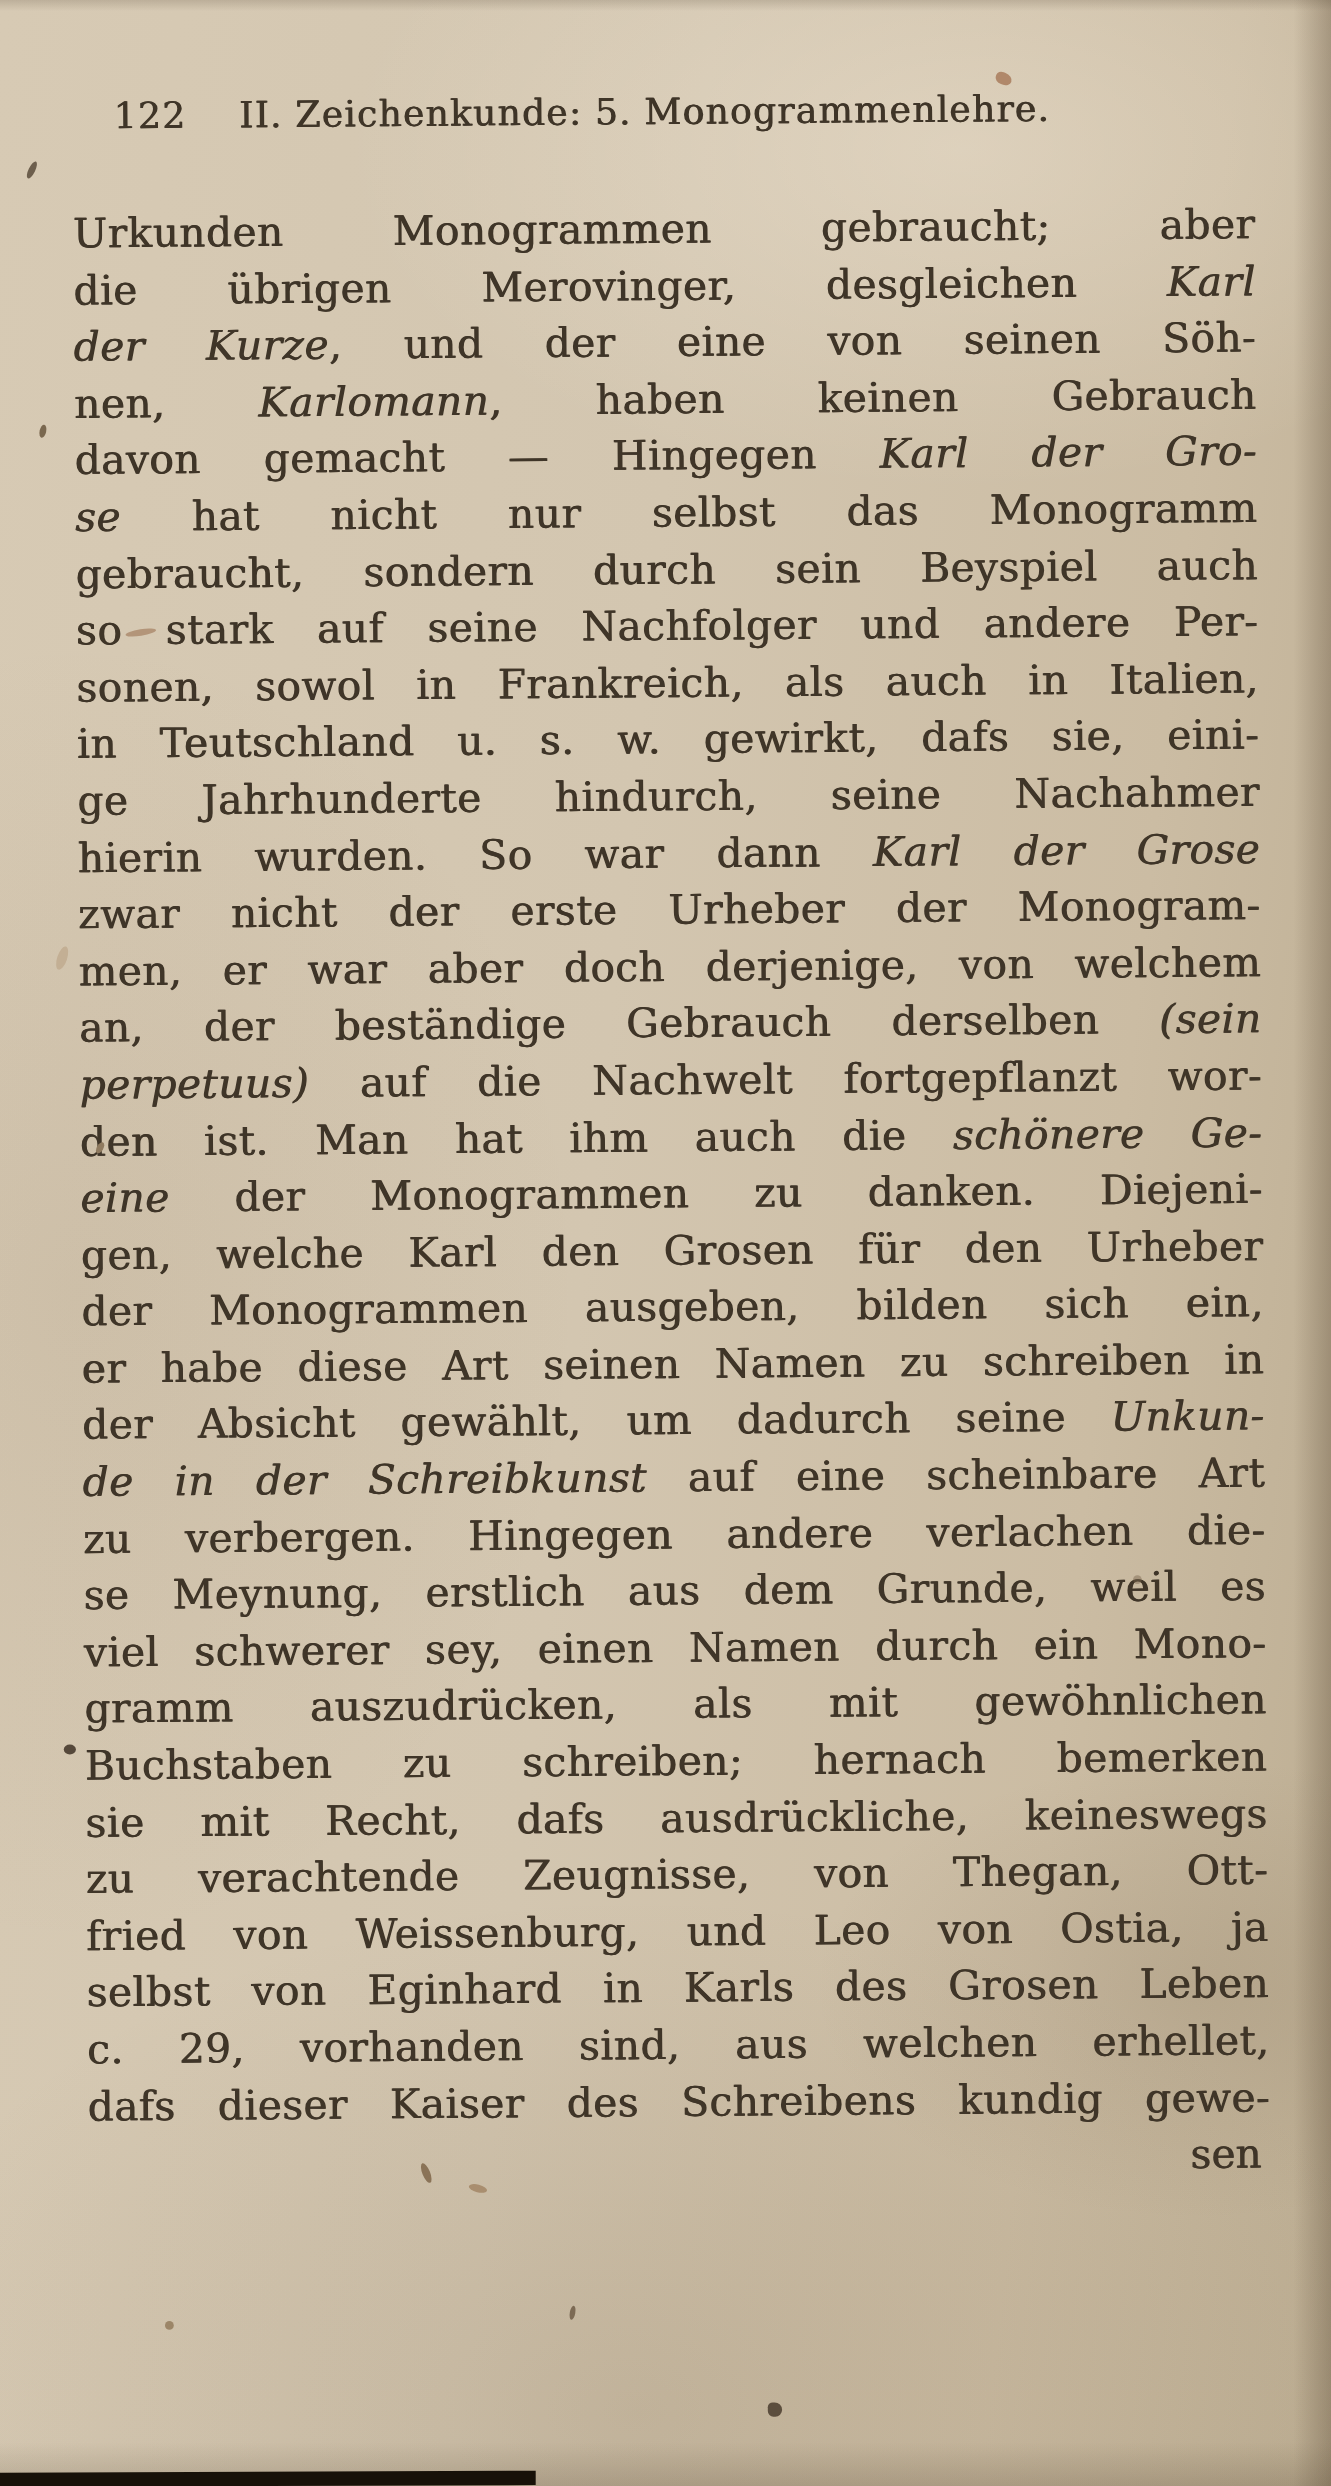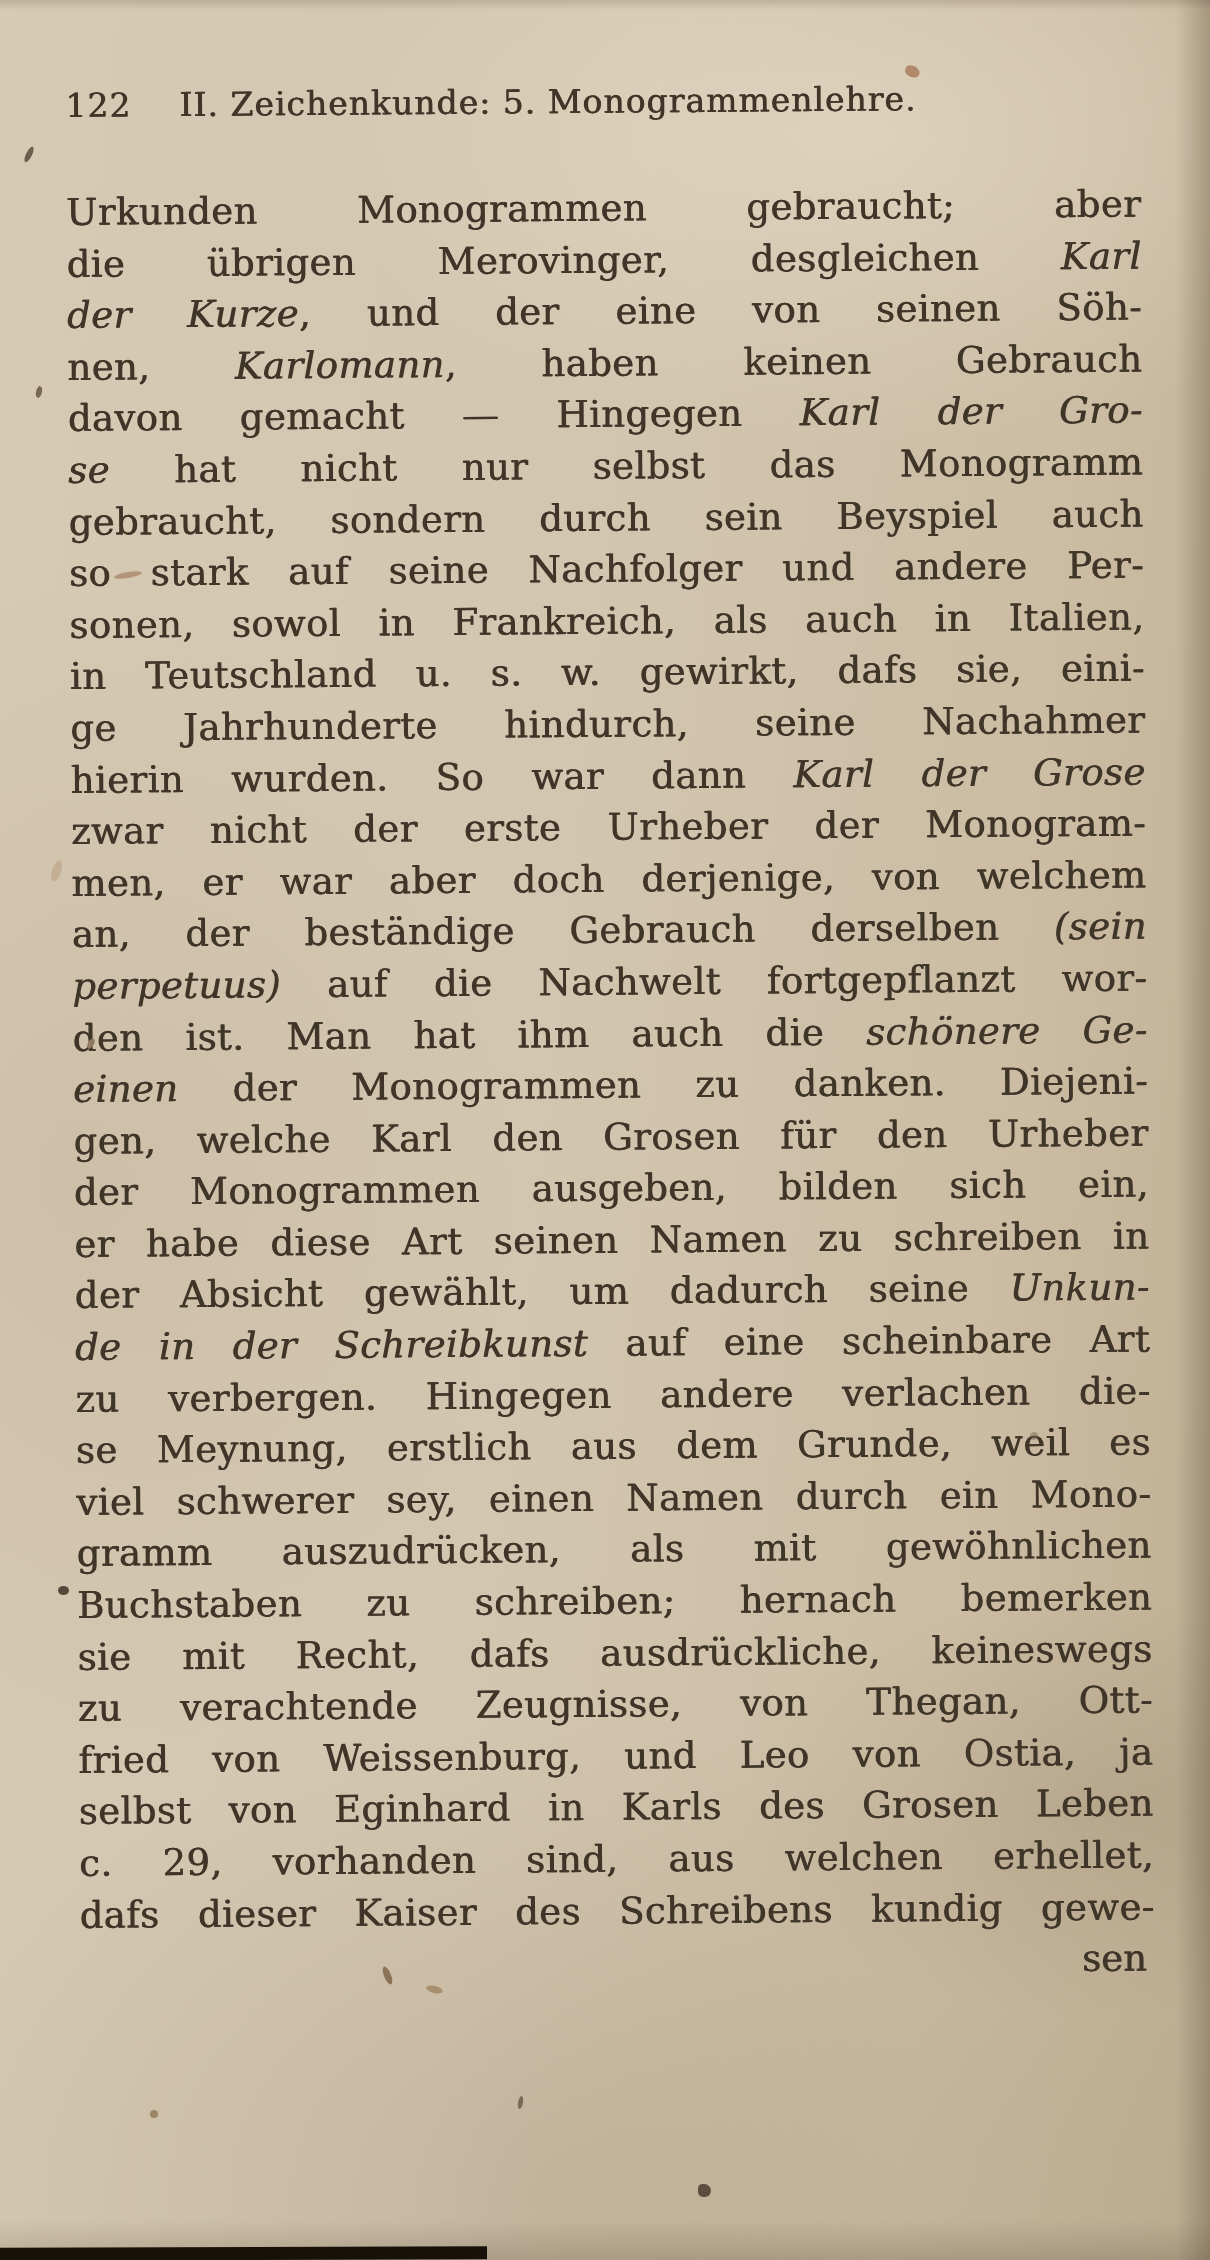--- a/index.html
+++ b/index.html
@@ -40,21 +40,21 @@
     position: absolute; left: 65px; top: 86px; width: 1075px;
     transform: rotate(-0.45deg); transform-origin: 0 0;
     color: #3f3528;
   }
 
   .header {
     display: flex; align-items: baseline;
     font-size: 33px; letter-spacing: 1px;
     text-shadow: 0.7px 0 0 currentColor;
   }
-  .pagenum { }
+  .pagenum { margin-left: 38px; }
   .running-title { margin-left: 48px; }
 
   .body-text {
     margin-top: 62px;
     font-size: 37px;
     line-height: 51.6px;
     letter-spacing: 0.4px;
     text-shadow: 0.7px 0 0 currentColor;
   }
   .line { text-align: justify; text-align-last: justify; }
@@ -104,21 +104,21 @@
         <div class="line"><span>so stark auf seine Nachfolger und andere Per-</span></div>
         <div class="line"><span>sonen, sowol in Frankreich, als auch in Italien,</span></div>
         <div class="line"><span>in Teutschland u. s. w. gewirkt, dafs sie, eini-</span></div>
         <div class="line"><span>ge Jahrhunderte hindurch, seine Nachahmer</span></div>
         <div class="line"><span>hierin wurden. So war dann </span><span class="it">Karl der Grose</span></div>
         <div class="line"><span>zwar nicht der erste Urheber der Monogram-</span></div>
         <div class="line"><span>men, er war aber doch derjenige, von welchem</span></div>
         <div class="line"><span>an, der beständige Gebrauch derselben </span><span class="it">(sein</span></div>
         <div class="line"><span class="it">perpetuus)</span><span> auf die Nachwelt fortgepflanzt wor-</span></div>
         <div class="line"><span>den ist. Man hat ihm auch die </span><span class="it">schönere Ge-</span></div>
-        <div class="line"><span class="it">einen</span><span> der Monogrammen zu danken. Diejeni-</span></div>
+        <div class="line"><span class="it">eine</span><span> der Monogrammen zu danken. Diejeni-</span></div>
         <div class="line"><span>gen, welche Karl den Grosen für den Urheber</span></div>
         <div class="line"><span>der Monogrammen ausgeben, bilden sich ein,</span></div>
         <div class="line"><span>er habe diese Art seinen Namen zu schreiben in</span></div>
         <div class="line"><span>der Absicht gewählt, um dadurch seine </span><span class="it">Unkun-</span></div>
         <div class="line"><span class="it">de in der Schreibkunst</span><span> auf eine scheinbare Art</span></div>
         <div class="line"><span>zu verbergen. Hingegen andere verlachen die-</span></div>
         <div class="line"><span>se Meynung, erstlich aus dem Grunde, weil es</span></div>
         <div class="line"><span>viel schwerer sey, einen Namen durch ein Mono-</span></div>
         <div class="line"><span>gramm auszudrücken, als mit gewöhnlichen</span></div>
         <div class="line"><span>Buchstaben zu schreiben; hernach bemerken</span></div>

